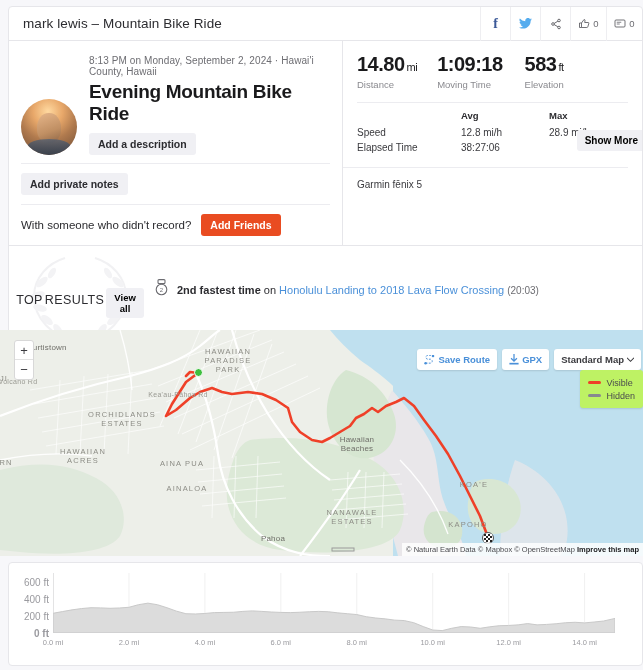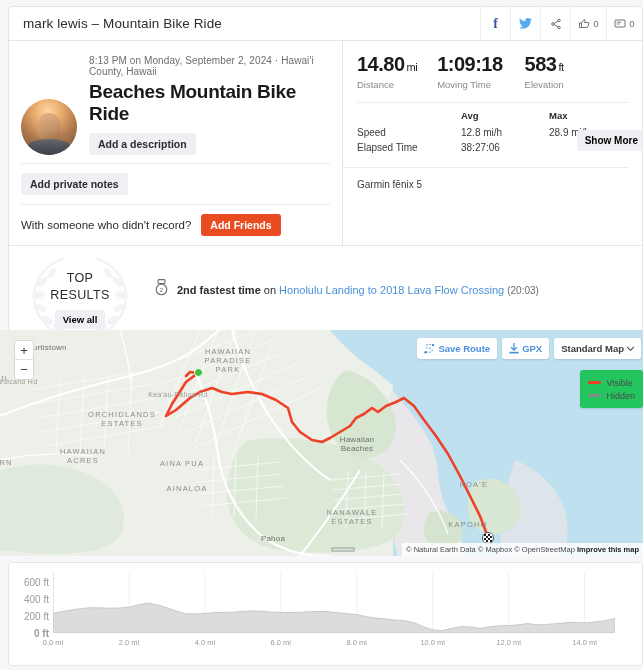--- a/index.html
+++ b/index.html
@@ -91,21 +91,21 @@
     font-size: 10px; font-weight: bold; padding: 5px 8px;
     white-space: nowrap; cursor: pointer; font-family: "Liberation Sans", sans-serif;
   }
   .device { font-size: 10px; color: #3a3a3e; padding: 11px 0 11px 14px; }
 
   
   .results { display: flex; align-items: center; padding: 8px 0 14px; border-top: 1px solid #e6e6ea; }
   .wreath { position: relative; width: 118px; height: 92px; flex: 0 0 118px; margin-left: 12px; }
   .wreath svg { position: absolute; left: 0; top: 0; }
   .wreath-inner {
-    position: absolute; inset: 0; display: flex; flex-direction: column;
+    position: absolute; inset: 0; display: flex; flex-direction: row;
     align-items: center; justify-content: center; gap: 2px;
   }
   .tr-line { font-size: 12.5px; color: #2c2c30; letter-spacing: .4px; line-height: 15px; }
   .viewall {
     margin-top: 5px; background: #f0f0f4; border: 0; border-radius: 3px;
     font-size: 9.5px; font-weight: bold; padding: 4px 8px; cursor: pointer;
     font-family: "Liberation Sans", sans-serif;
   }
   .achv { display: flex; align-items: flex-start; gap: 9px; margin-left: 16px; margin-top: -20px; }
   .achv-txt { font-size: 11px; color: #2c2c30; line-height: 22px; }
@@ -134,30 +134,30 @@
   .maplbl.road { color: #9a9a93; font-size: 7px; letter-spacing: .3px; }
   .zoomctl {
     position: absolute; left: 14px; top: 10px; width: 20px;
     background: #fff; border: 1px solid #d8d8d8; border-radius: 3px; overflow: hidden;
   }
   .zoomctl div {
     height: 19px; display: flex; align-items: center; justify-content: center;
     font-size: 13px; color: #3a3a3e; cursor: pointer;
   }
   .zoomctl div:first-child { border-bottom: 1px solid #e2e2e2; }
-  .map-tools { position: absolute; right: 2px; top: 8px; display: flex; gap: 5px; }
+  .map-tools { position: absolute; right: 2px; top: 19px; display: flex; gap: 5px; }
   .mtool {
     background: #fff; border-radius: 3px; font-size: 9.5px; font-weight: bold;
     padding: 5px 7px; display: flex; align-items: center; gap: 3px;
     color: #4a90d9; cursor: pointer; box-shadow: 0 1px 2px rgba(0,0,0,.12);
     white-space: nowrap;
   }
   .mtool.dark { color: #3a3a3e; }
   .legend {
-    position: absolute; right: 0; top: 40px; background: #22c55e; border-radius: 3px;
+    position: absolute; right: 0; top: 40px; background: #bef264; border-radius: 3px;
     padding: 6px 8px; font-size: 9px; color: #4a4a4e; box-shadow: 0 1px 2px rgba(0,0,0,.12);
   }
   .legend div { display: flex; align-items: center; gap: 5px; height: 13px; white-space: nowrap; }
   .lg-line { width: 13px; height: 3px; border-radius: 2px; }
   .attrib {
     position: absolute; right: 0; bottom: 0; background: rgba(255,255,255,.82);
     font-size: 7.5px; color: #4a4a4e; padding: 2px 4px; white-space: nowrap;
   }
   .attrib b { color: #1a1a1c; }
   .marker-start {
@@ -224,21 +224,21 @@
       </div>
     </div>
 
     <div class="body-cols">
 
       <div class="col-left">
         <div class="athlete">
           <div class="avatar"></div>
           <div>
             <div class="meta">8:13 PM on Monday, September 2, 2024 · Hawai'i County, Hawaii</div>
-            <div class="ride-title">Beaches Mountain Bike Ride</div>
+            <div class="ride-title">Evening Mountain Bike Ride</div>
             <button class="pill">Add a description</button>
           </div>
         </div>
         <div class="sep"></div>
         <div class="notes-row">
           <button class="pill">Add private notes</button>
         </div>
         <div class="sep"></div>
         <div class="friends-row">
           <span class="friends-q">With someone who didn't record?</span>

